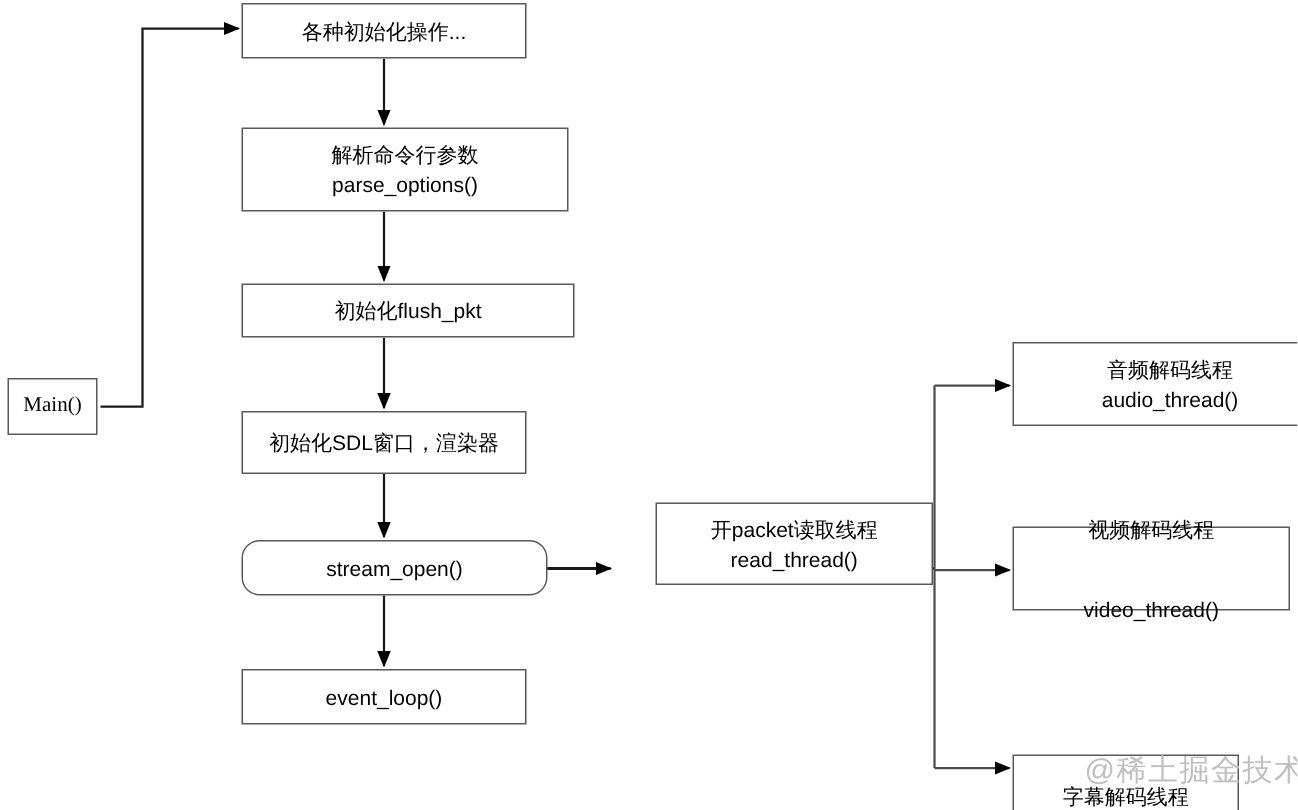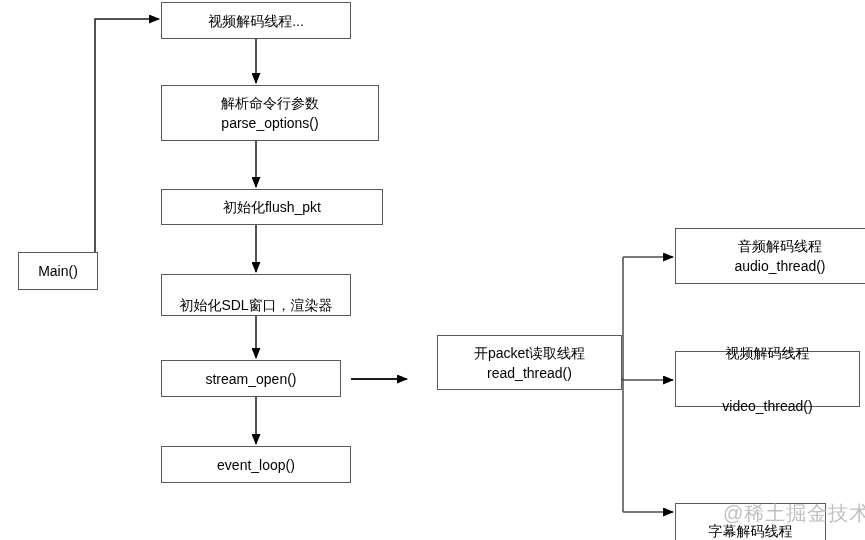--- a/index.html
+++ b/index.html
@@ -63,42 +63,42 @@
 
     <path d="M351 379 H407" fill="none" stroke="#1a1a1a" stroke-width="2" marker-end="url(#arw)"></path>
 
     <path d="M594 379 H623" fill="none" stroke="#1a1a1a" stroke-width="2"></path>
     <path d="M623 257 V512" fill="none" stroke="#4d4d4d" stroke-width="1.5"></path>
     <path d="M623 257 H673" fill="none" stroke="#4d4d4d" stroke-width="1.5" marker-end="url(#arw)"></path>
     <path d="M623 380 H673" fill="none" stroke="#4d4d4d" stroke-width="1.5" marker-end="url(#arw)"></path>
     <path d="M623 512 H673" fill="none" stroke="#4d4d4d" stroke-width="1.5" marker-end="url(#arw)"></path>
   </svg>
 
-  <div class="node" style="left:18px;top:252px;width:80px;height:38px;">
+  <div class="node" style="left:5px;top:252px;width:60px;height:38px;font-family:Liberation Serif, serif;">
     <div class="nl">Main()</div>
   </div>
 
   <div class="node" style="left:161px;top:2px;width:190px;height:37px;">
-    <div class="nl">视频解码线程...</div>
+    <div class="nl">各种初始化操作...</div>
   </div>
 
   <div class="node" style="left:161px;top:85px;width:218px;height:56px;">
     <div class="nl">解析命令行参数</div>
     <div class="nl">parse_options()</div>
   </div>
 
   <div class="node" style="left:161px;top:189px;width:222px;height:36px;">
     <div class="nl">初始化flush_pkt</div>
   </div>
 
-  <div class="node" style="left:161px;top:274px;width:190px;height:42px;justify-content:flex-end;">
+  <div class="node" style="left:161px;top:274px;width:190px;height:42px;">
     <div class="nl">初始化SDL窗口，渲染器</div>
   </div>
 
-  <div class="node" style="left:161px;top:360px;width:180px;height:37px;">
+  <div class="node" style="left:161px;top:360px;width:204px;height:37px;border-radius:12px;">
     <div class="nl">stream_open()</div>
   </div>
 
   <div class="node" style="left:161px;top:446px;width:190px;height:37px;">
     <div class="nl">event_loop()</div>
   </div>
 
   <div class="node" style="left:409px;top:335px;width:185px;height:55px;margin-left:28px;">
     <div class="nl">开packet读取线程</div>
     <div class="nl">read_thread()</div>

